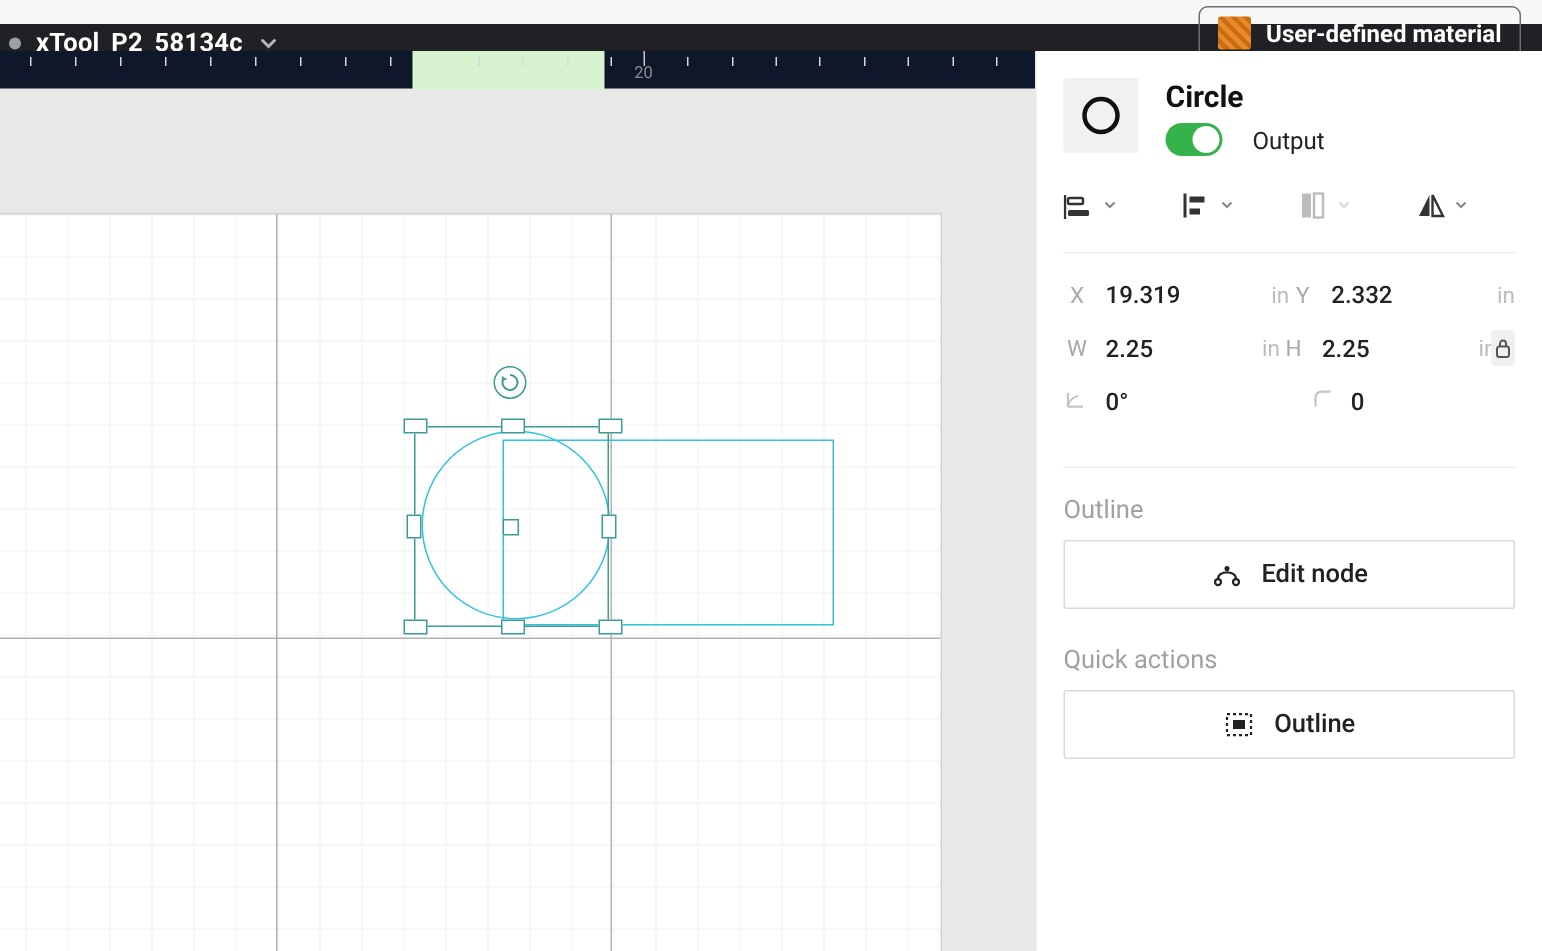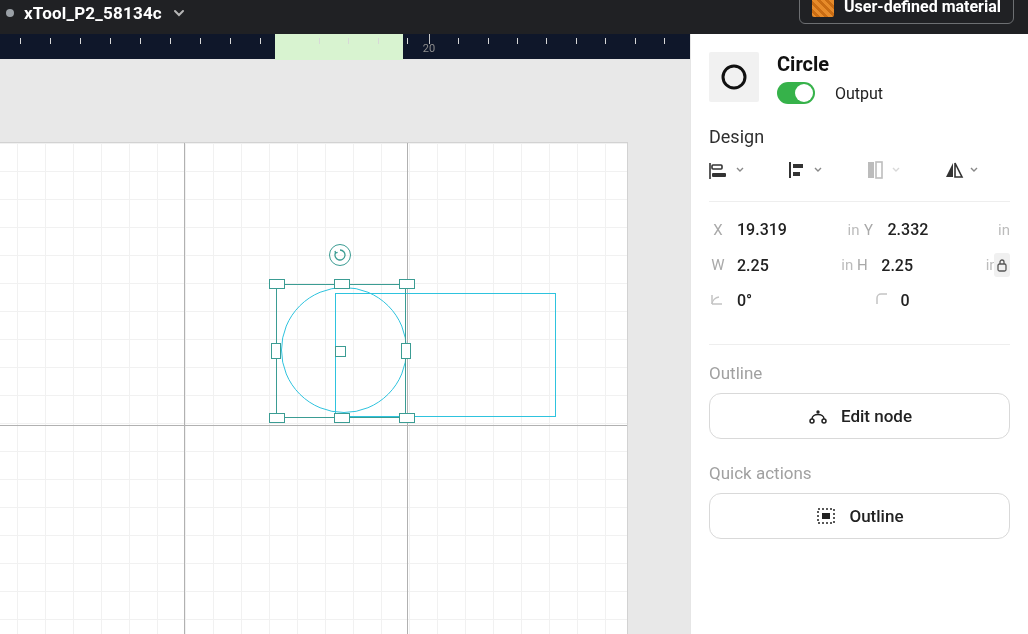--- a/index.html
+++ b/index.html
@@ -13,20 +13,21 @@
   }
   .topbar {
     height: 34px;
     background: #202124;
     display: flex;
     align-items: center;
     justify-content: space-between;
     padding: 0 14px 8px 4px;
     color: #fff;
     position: relative;
+    margin-top: 16px;
   }
   .topbar-left {
     display: flex;
     align-items: center;
     gap: 10px;
   }
   .unsaved-dot {
     width: 8px; height: 8px; border-radius: 50%;
     background: #9aa0a6;
     margin-left: 2px;
@@ -239,21 +240,21 @@
     margin-left:-4px;
   }
   .angle-icon, .corner-icon {
     color:#c4c4c4;font-size:15px;
   }
   .section-sub {
     color:#a1a1a1;font-size:17px;margin:18px 0 10px 0;
   }
   .big-btn {
     width:100%;
-    border:1px solid #d9d9d9;border-radius:12px;
+    border:1px solid #d9d9d9;border-radius:2px;
     padding:12px 0;
     display:flex;align-items:center;justify-content:center;gap:12px;
     font-size:17px;font-weight:500;color:#222;
     cursor:pointer;background:#fff;
     margin-bottom: 24px;
   }
 </style>
 </head>
 <body>
 
@@ -339,21 +340,20 @@
       <div class="obj-title">Circle</div>
       <div class="output-row">
         <div class="toggle">
             <span class="knob"></span>
           </div>
         <span class="output-label">Output</span>
       </div>
     </div>
   </div>
 
-  <div class="section-title">Design</div>
 
   <div class="tool-row">
     <div class="tool-btn">
       <svg width="22" height="22" viewBox="0 0 22 22">
           <rect x="3" y="6" width="10" height="4" rx="1" fill="none" stroke="#333" stroke-width="1.6"></rect>
           <rect x="3" y="14" width="14" height="4" rx="1" fill="#333"></rect>
           <line x1="1" y1="4" x2="1" y2="20" stroke="#333" stroke-width="1.6"></line>
         </svg>
       <span class="dd-caret">
           <svg width="10" height="10" viewBox="0 0 10 10">

